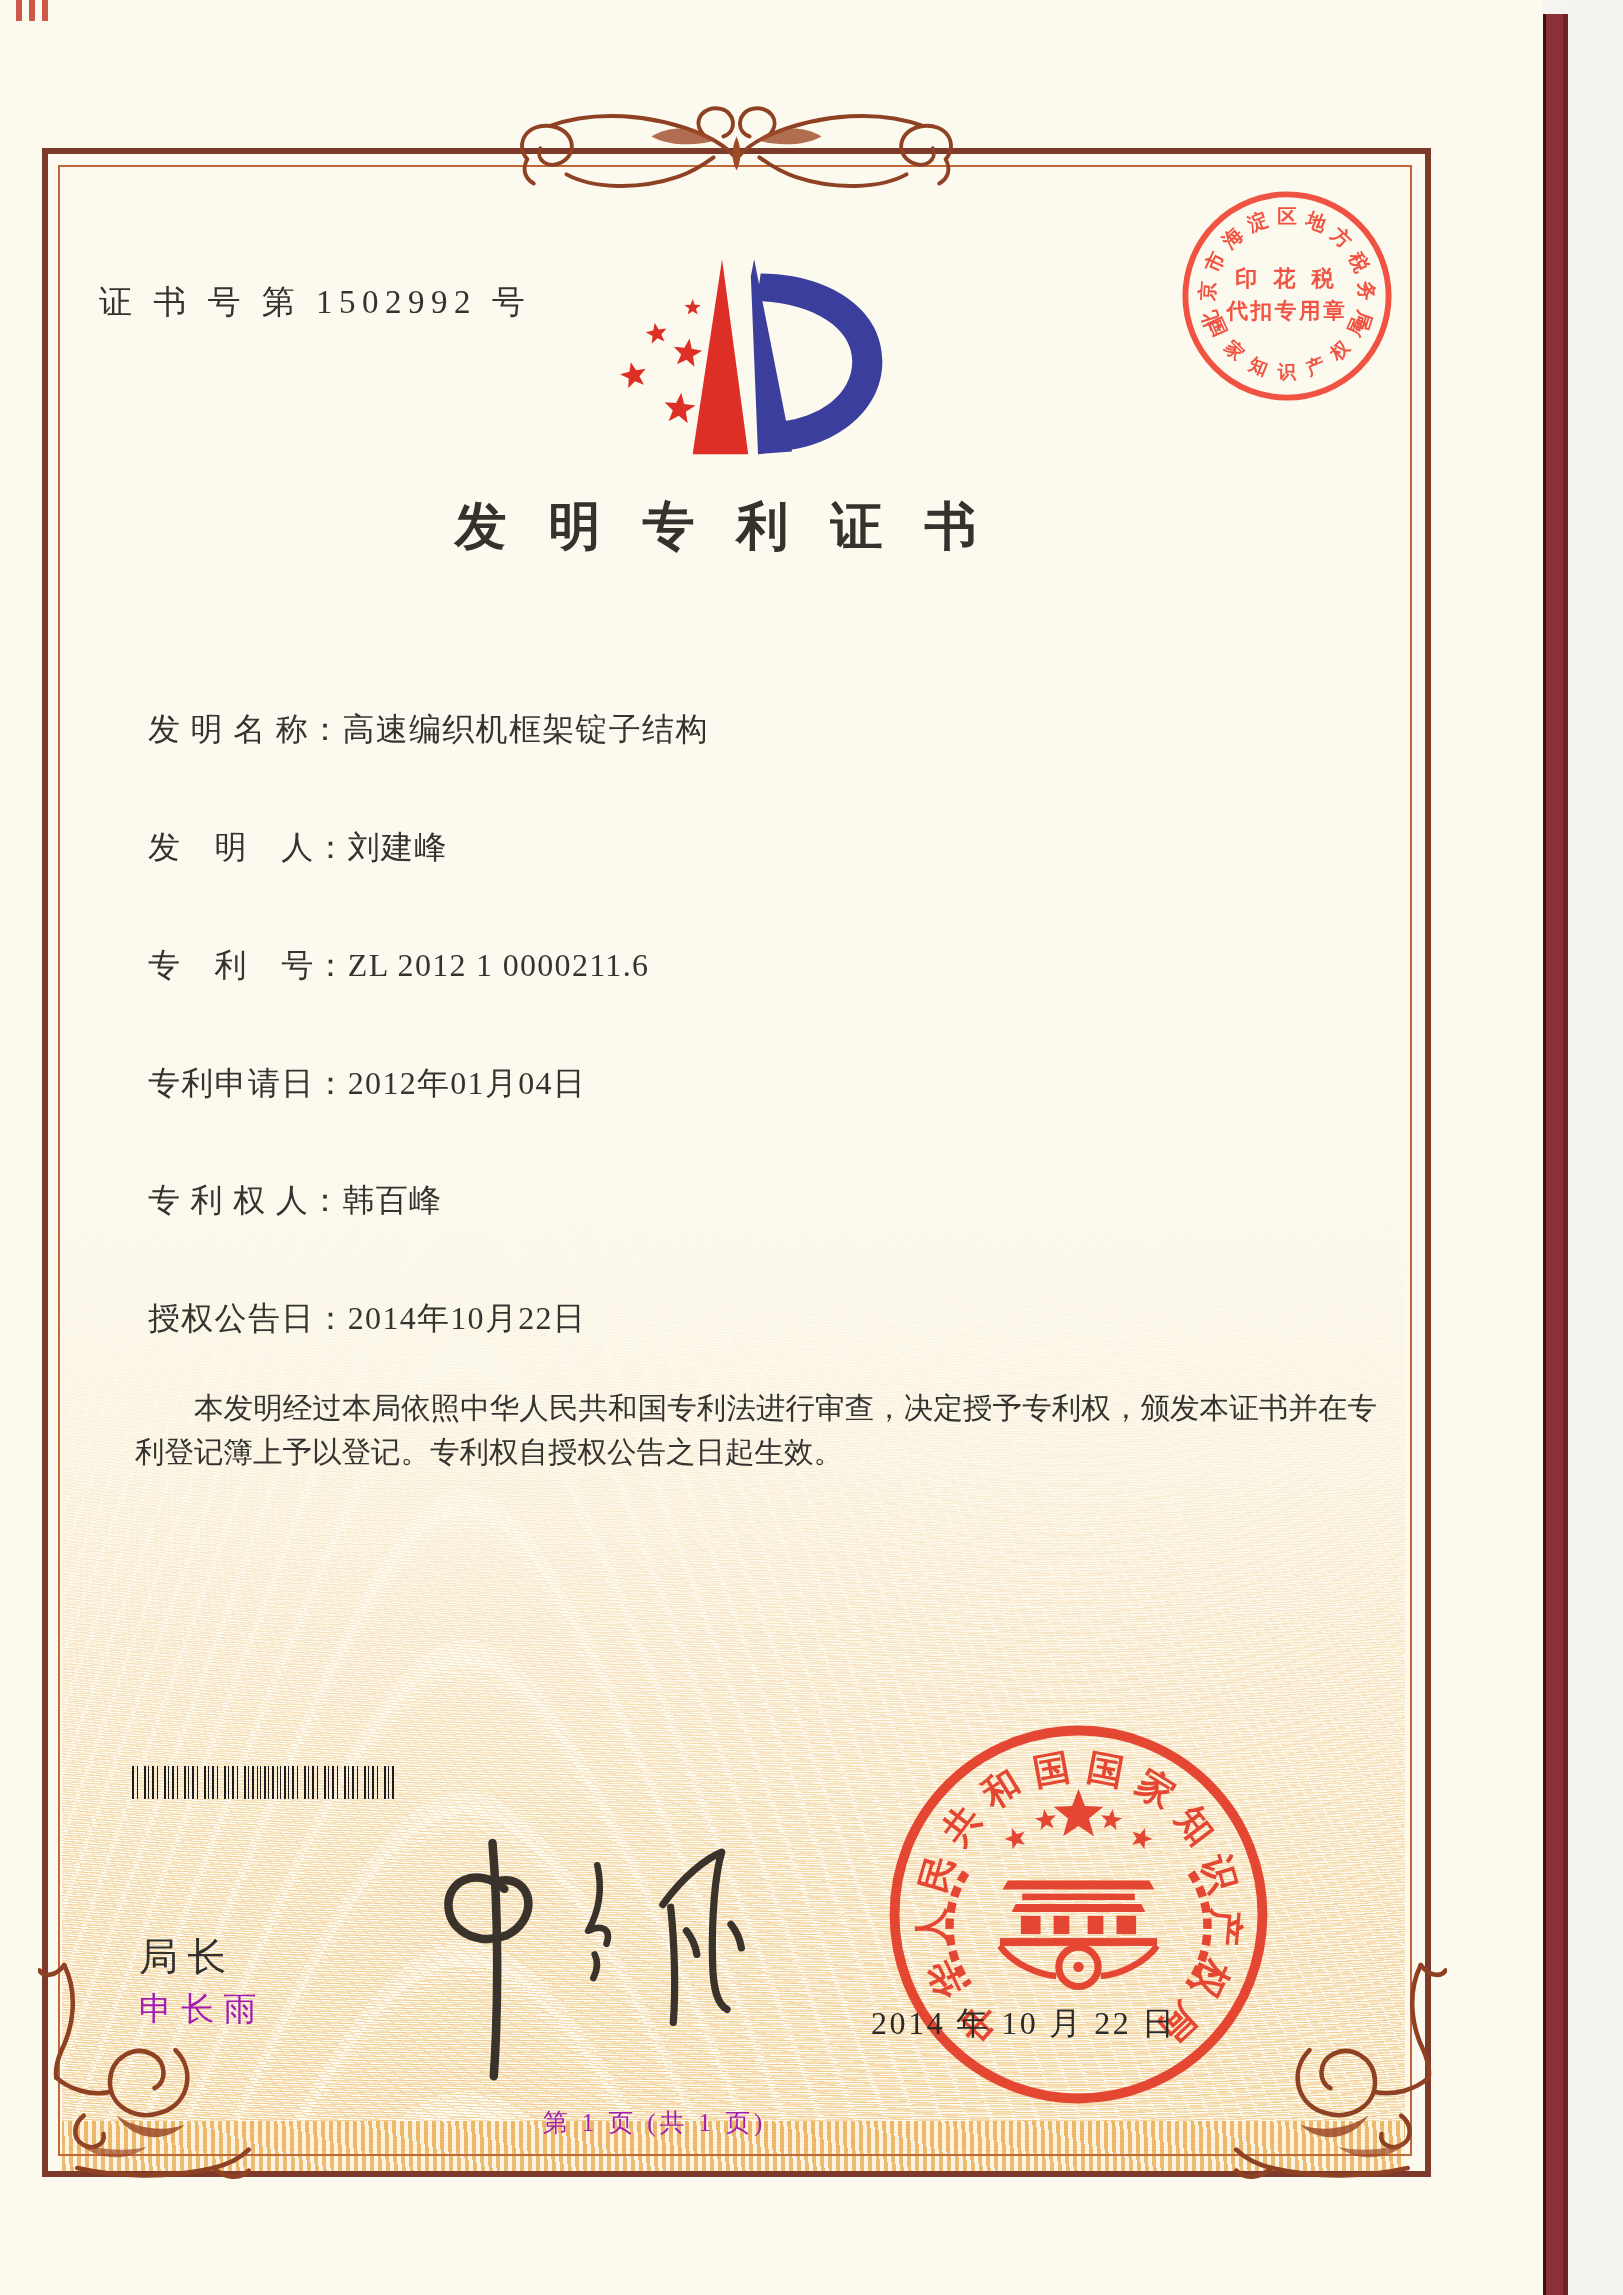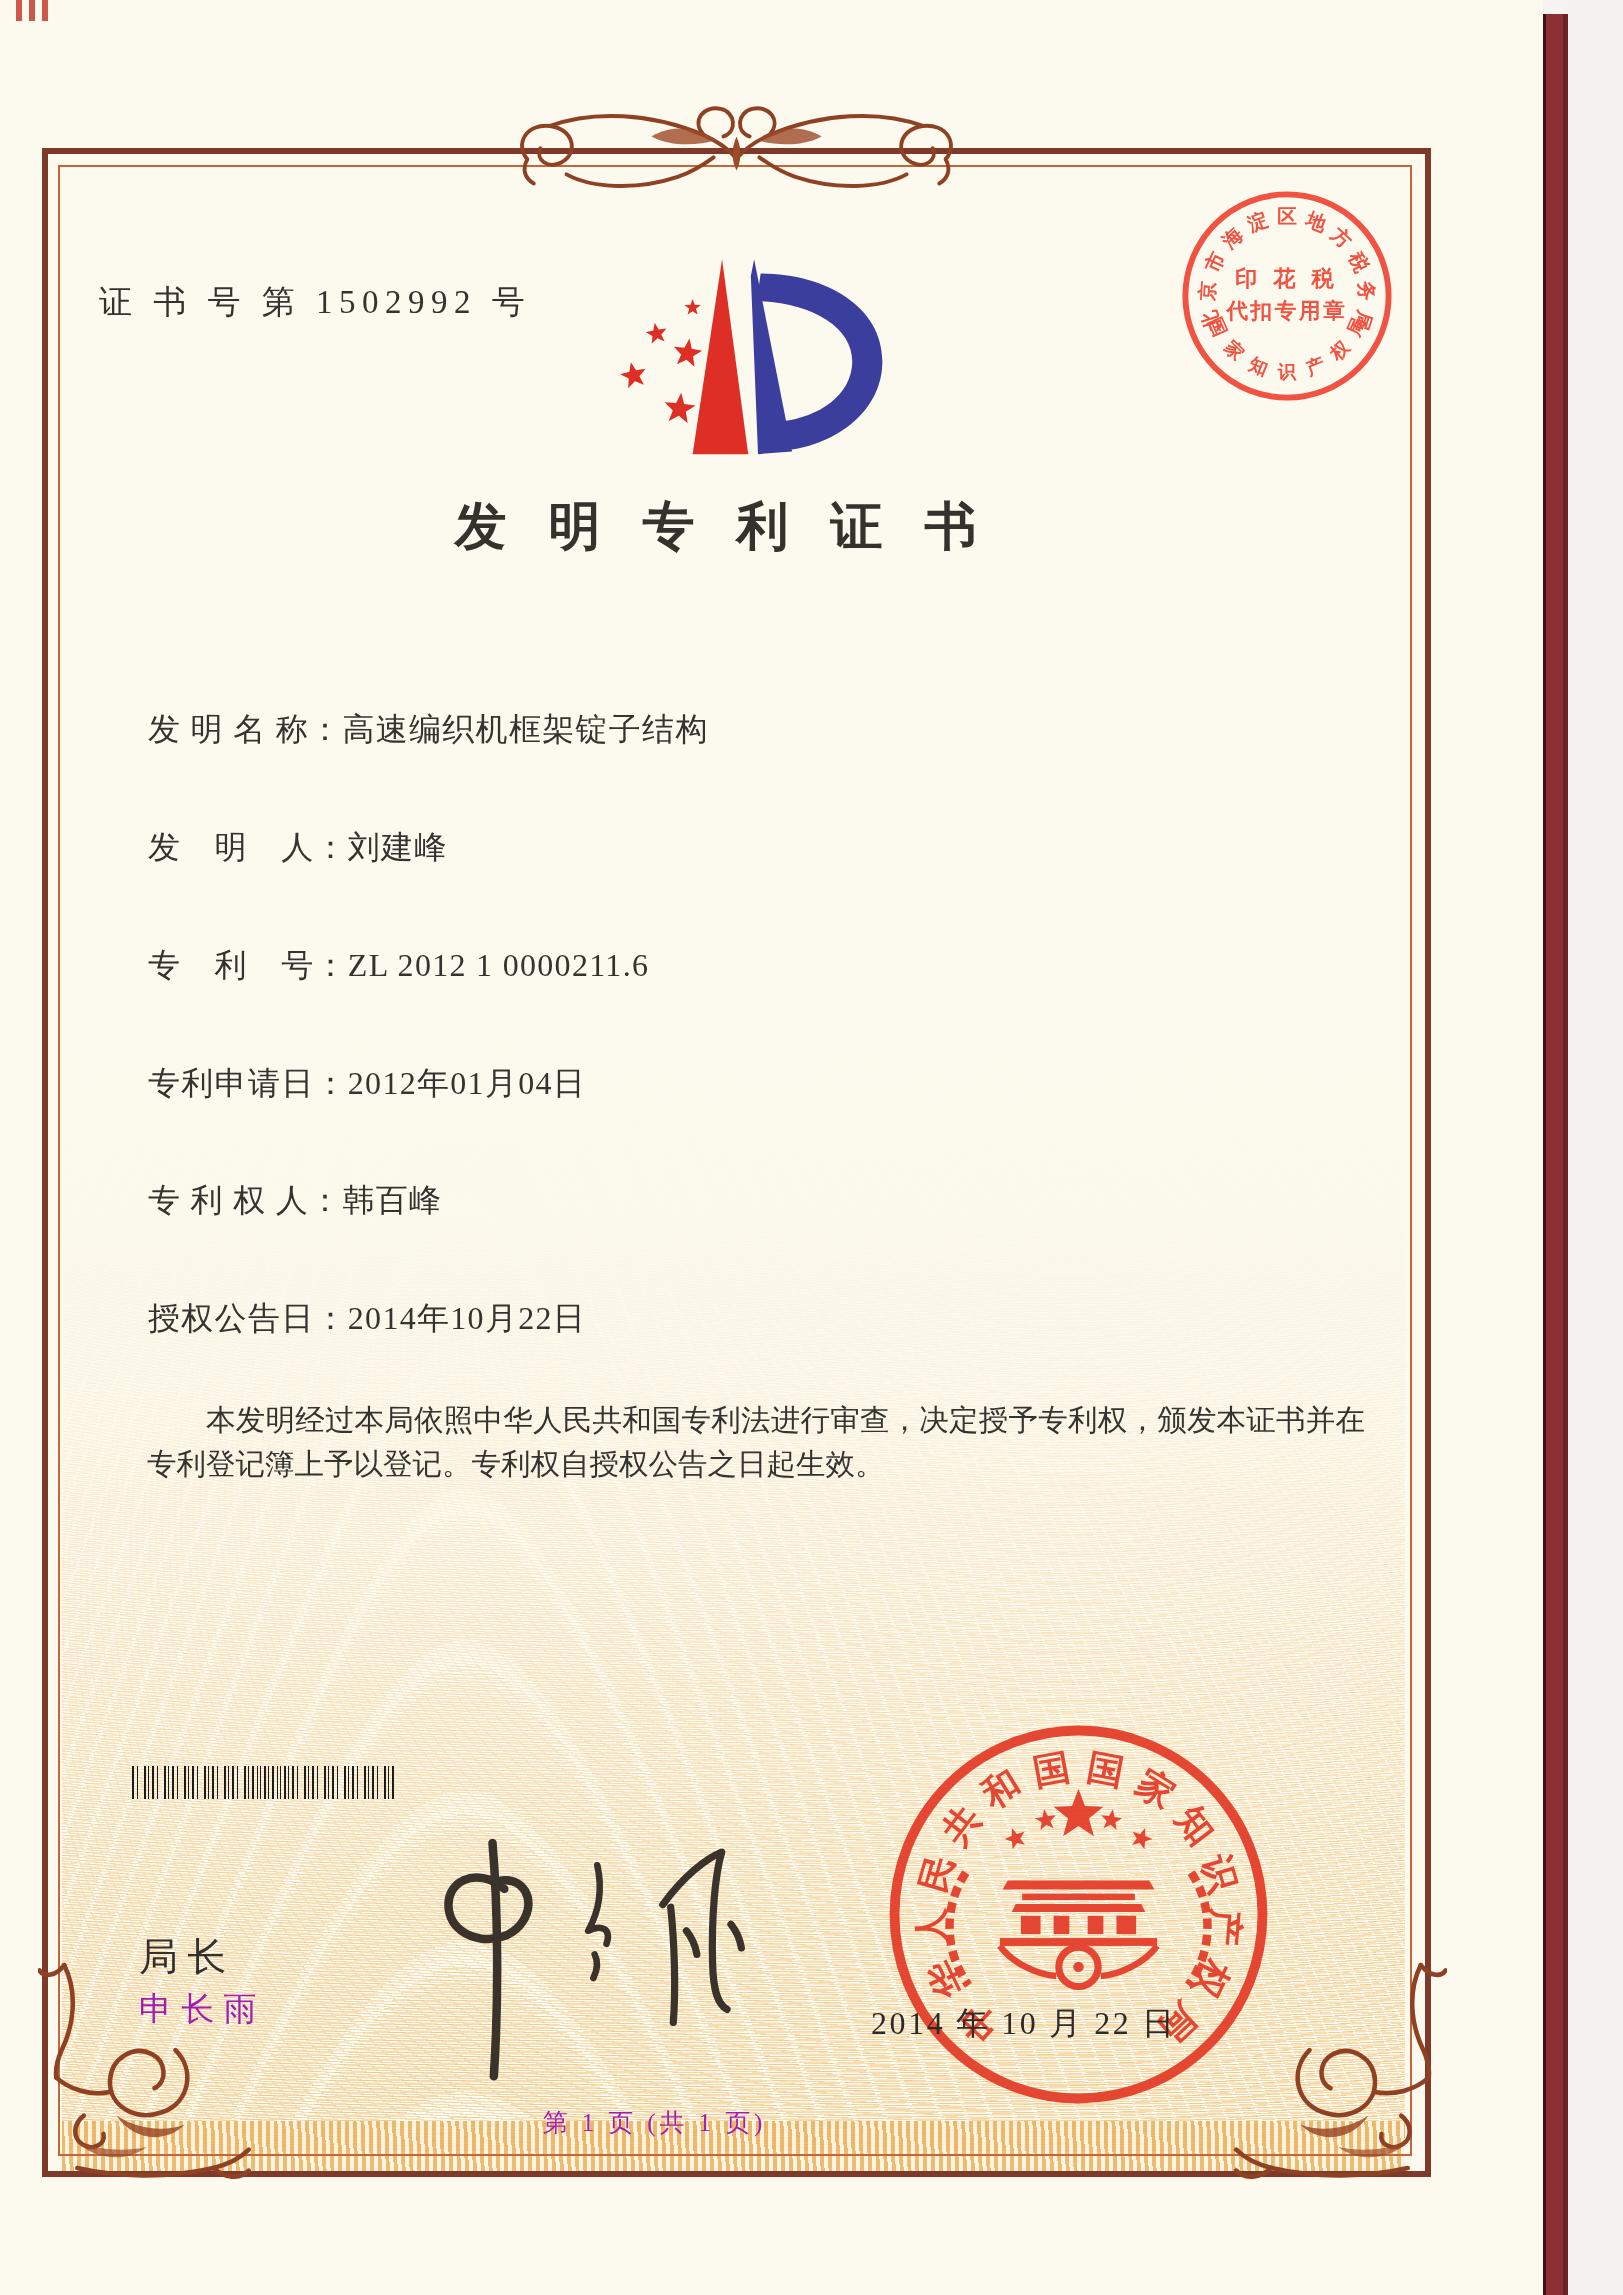--- a/index.html
+++ b/index.html
@@ -24,21 +24,21 @@
      background:repeating-linear-gradient(88deg,rgba(233,172,84,.8) 0 3.9px,rgba(252,244,224,.9) 3.9px 7.9px);}
   .cert-number{position:absolute;left:99px;top:280px;font-size:33px;letter-spacing:6.5px;color:#35332f;}
   .logo{position:absolute;left:589px;top:250px;}
   .title{position:absolute;left:82px;top:492px;width:1309px;text-align:center;
      font-size:52px;font-weight:600;letter-spacing:42px;color:#34322d;}
   .field-row{position:absolute;left:148px;font-size:32px;color:#35332f;letter-spacing:1.3px;white-space:nowrap;text-align:right;}
   .row0{top:708px}.row1{top:826px}.row2{top:944px}.row3{top:1062px}.row4{top:1179px}.row5{top:1297px}
   .field-label{display:inline-block;}
   .paragraphs{position:absolute;left:131px;top:1382px;width:1250px;font-size:29.5px;
      line-height:44px;text-align:justify;color:#35332f;}
-  .paragraphs p{margin:16px;text-indent:2em;}
+  .paragraphs p{margin:4px;text-indent:2em;}
   .barcode{position:absolute;left:132px;top:1766px;width:263px;height:33px;
      background:repeating-linear-gradient(90deg,#1c1c1c 0 2px,transparent 2px 4.6px,#1c1c1c 4.6px 5.9px,transparent 5.9px 7.9px,#1c1c1c 7.9px 8.5px,transparent 8.5px 11.8px,#1c1c1c 11.8px 14.4px,transparent 14.4px 16.4px,#1c1c1c 16.4px 17px,transparent 17px 20px);}
   .signer-title{position:absolute;left:139px;top:1930px;font-size:39px;letter-spacing:9.2px;color:#33312d;}
   .signer-name{position:absolute;left:139px;top:1987px;font-size:33px;letter-spacing:9.2px;color:#a21caf;}
   .signature{position:absolute;left:406px;top:1826px;z-index:25;}
   .seal{position:absolute;left:869px;top:1705px;z-index:30;opacity:.93;}
   .seal-date{position:absolute;left:871px;top:2002px;width:419px;text-align:left;z-index:31;
      font-size:32px;letter-spacing:2.6px;color:#2c2a27;}
   .tax-stamp{position:absolute;left:1169px;top:178px;z-index:30;opacity:.92;}
   .footer-line{position:absolute;left:262px;top:2106px;width:785px;text-align:center;

